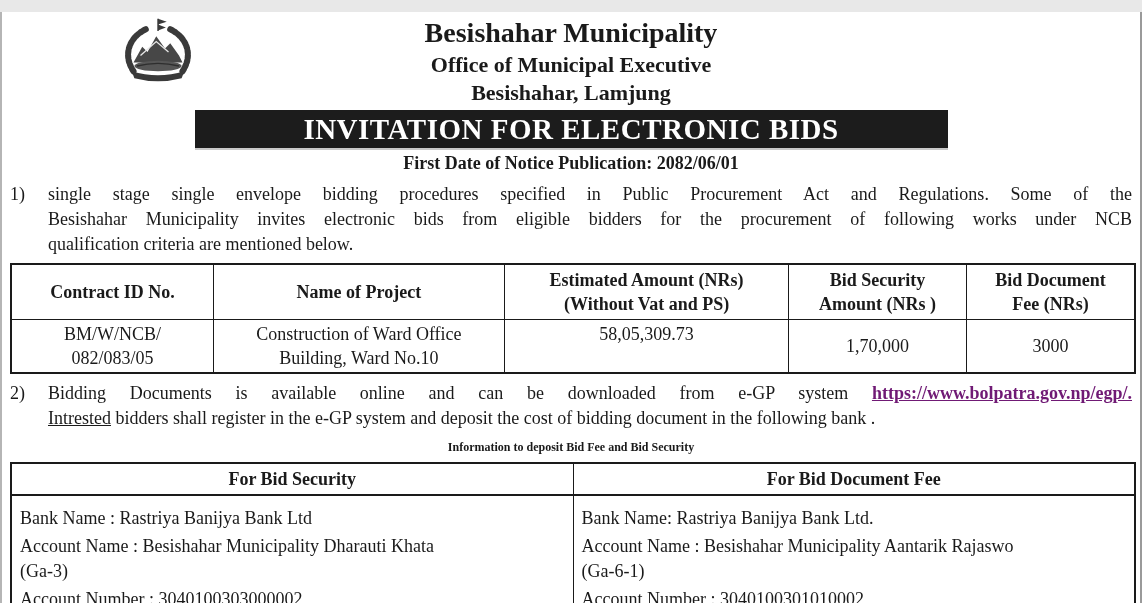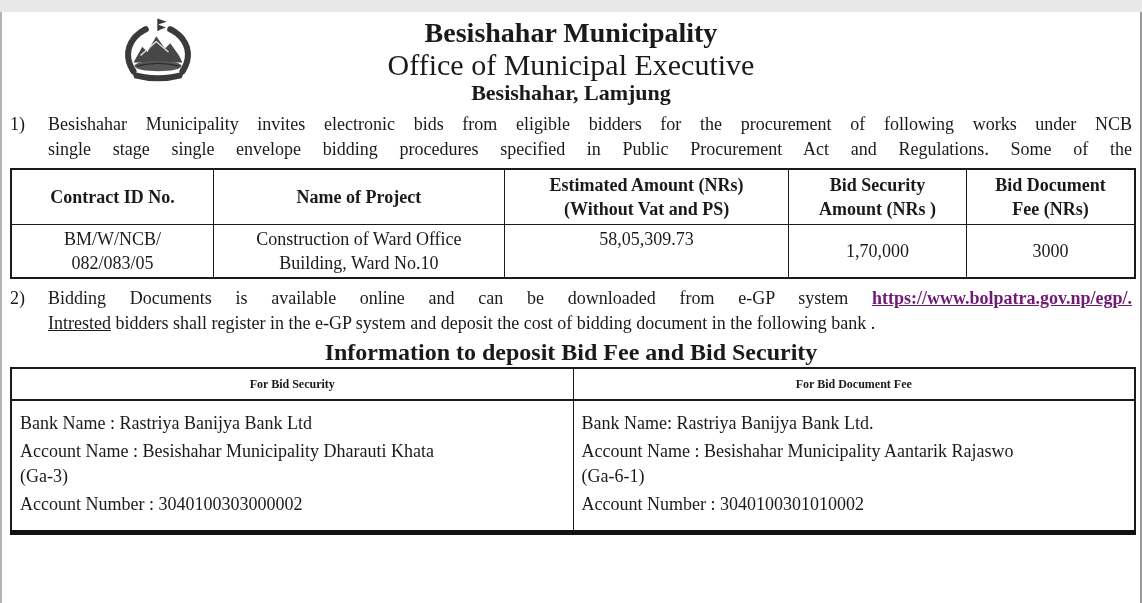--- a/index.html
+++ b/index.html
@@ -11,21 +11,21 @@
     border-left: 2px solid #b5b5b5;
     border-right: 2px solid #9a9a9a;
     box-sizing: border-box;
     overflow: hidden;
     font-family: "Liberation Serif", "DejaVu Serif", serif;
     color: #1a1a1a;
   }
   .emblem { position: absolute; left: 112px; top: 5px; width: 88px; height: 70px; }
   .hdr { text-align: center; padding-top: 5px; }
   .title1 { font-size: 28px; font-weight: 700; line-height: 32px; }
-  .title2 { font-size: 30px; font-weight: 400; line-height: 32px; }
+  .title2 { font-size: 22px; font-weight: 700; line-height: 32px; }
   .title3 { font-size: 22px; font-weight: 700; line-height: 24px; }
   .banner {
     margin: 5px auto 0 auto;
     width: 753px;
     background: #1c1c1c;
     color: #ffffff;
     font-size: 29px;
     font-weight: 700;
     letter-spacing: 0.5px;
     text-align: center;
@@ -47,24 +47,24 @@
   .url-link { font-weight: 700; text-decoration: underline; color: #701a75; white-space: nowrap; }
   .uline { text-decoration: underline; }
 
   table { border-collapse: collapse; width: 1126px; margin: 6px 8px 0 8px; table-layout: fixed; }
   .t1 { border: 2px solid #1a1a1a; padding-left: 28px; }
   .t1 th, .t1 td { border: 1px solid #1a1a1a; text-align: center; font-size: 18px; padding: 2px 4px; }
   .t1 th { font-weight: 700; white-space: pre-line; line-height: 24px; height: 50px; vertical-align: middle; }
   .t1 td { white-space: pre-line; line-height: 24px; height: 48px; vertical-align: middle; }
   .t1 td.v-top { vertical-align: top; }
 
-  .deposit-heading { text-align: center; font-size: 24px; font-weight: 700; line-height: 24px; margin-top: 4px; }
+  .deposit-heading { text-align: center; font-size: 12px; font-weight: 700; line-height: 24px; margin-top: 4px; }
 
   .t2 { border: 2px solid #1a1a1a; border-bottom: 5px solid #111111; margin-top: 3px; }
-  .t2 th { border: 1px solid #1a1a1a; border-bottom: 2px solid #1a1a1a; font-size: 12px; font-weight: 700; text-align: center; height: 28px; padding: 1px 20px; }
+  .t2 th { border: 1px solid #1a1a1a; border-bottom: 2px solid #1a1a1a; font-size: 18px; font-weight: 700; text-align: center; height: 28px; padding: 1px 20px; }
   .t2 td { border: 1px solid #1a1a1a; vertical-align: top; padding: 10px 8px; font-size: 18px; }
   .t2 .cell-line { line-height: 25px; margin-bottom: 3px; white-space: pre-line; }
 </style>
 </head>
 <body>
 
 <div class="page">
 
   <svg class="emblem" viewBox="0 0 100 80" aria-hidden="true">
 
@@ -80,26 +80,29 @@
     <ellipse cx="50" cy="56" rx="27" ry="6" fill="#565656"></ellipse>
     <path d="M26,56 Q50,50 74,56" fill="none" stroke="#2e2e2e" stroke-width="1.5"></path>
 
     <path d="M20,62 Q50,71 80,62 L77,70 Q50,77 23,70 Z" fill="#3a3a3a"></path>
   </svg>
 
   <div class="hdr">
     <div class="title1">Besishahar Municipality</div>
     <div class="title2">Office of Municipal Executive</div>
     <div class="title3">Besishahar, Lamjung</div>
+    <div class="banner">INVITATION FOR ELECTRONIC BIDS</div>
+    <div class="pubdate">First Date of Notice Publication: 2082/06/01</div>
   </div>
 
   <div class="para">
     <span class="num">1)</span>
+    <div class="line-j">single stage single envelope bidding procedures specified in Public Procurement Act and Regulations. Some of the</div>
     <div class="line-j">Besishahar Municipality invites electronic bids from eligible bidders for the procurement of following works under NCB</div>
-    <div class="line-j">single stage single envelope bidding procedures specified in Public Procurement Act and Regulations. Some of the</div>
+    <div class="line-l">qualification criteria are mentioned below.</div>
   </div>
 
   <table class="t1">
     <colgroup>
       <col style="width:18%">
         <col style="width:25.9%">
         <col style="width:25.3%">
         <col style="width:15.8%">
         <col style="width:15%">
     </colgroup>

